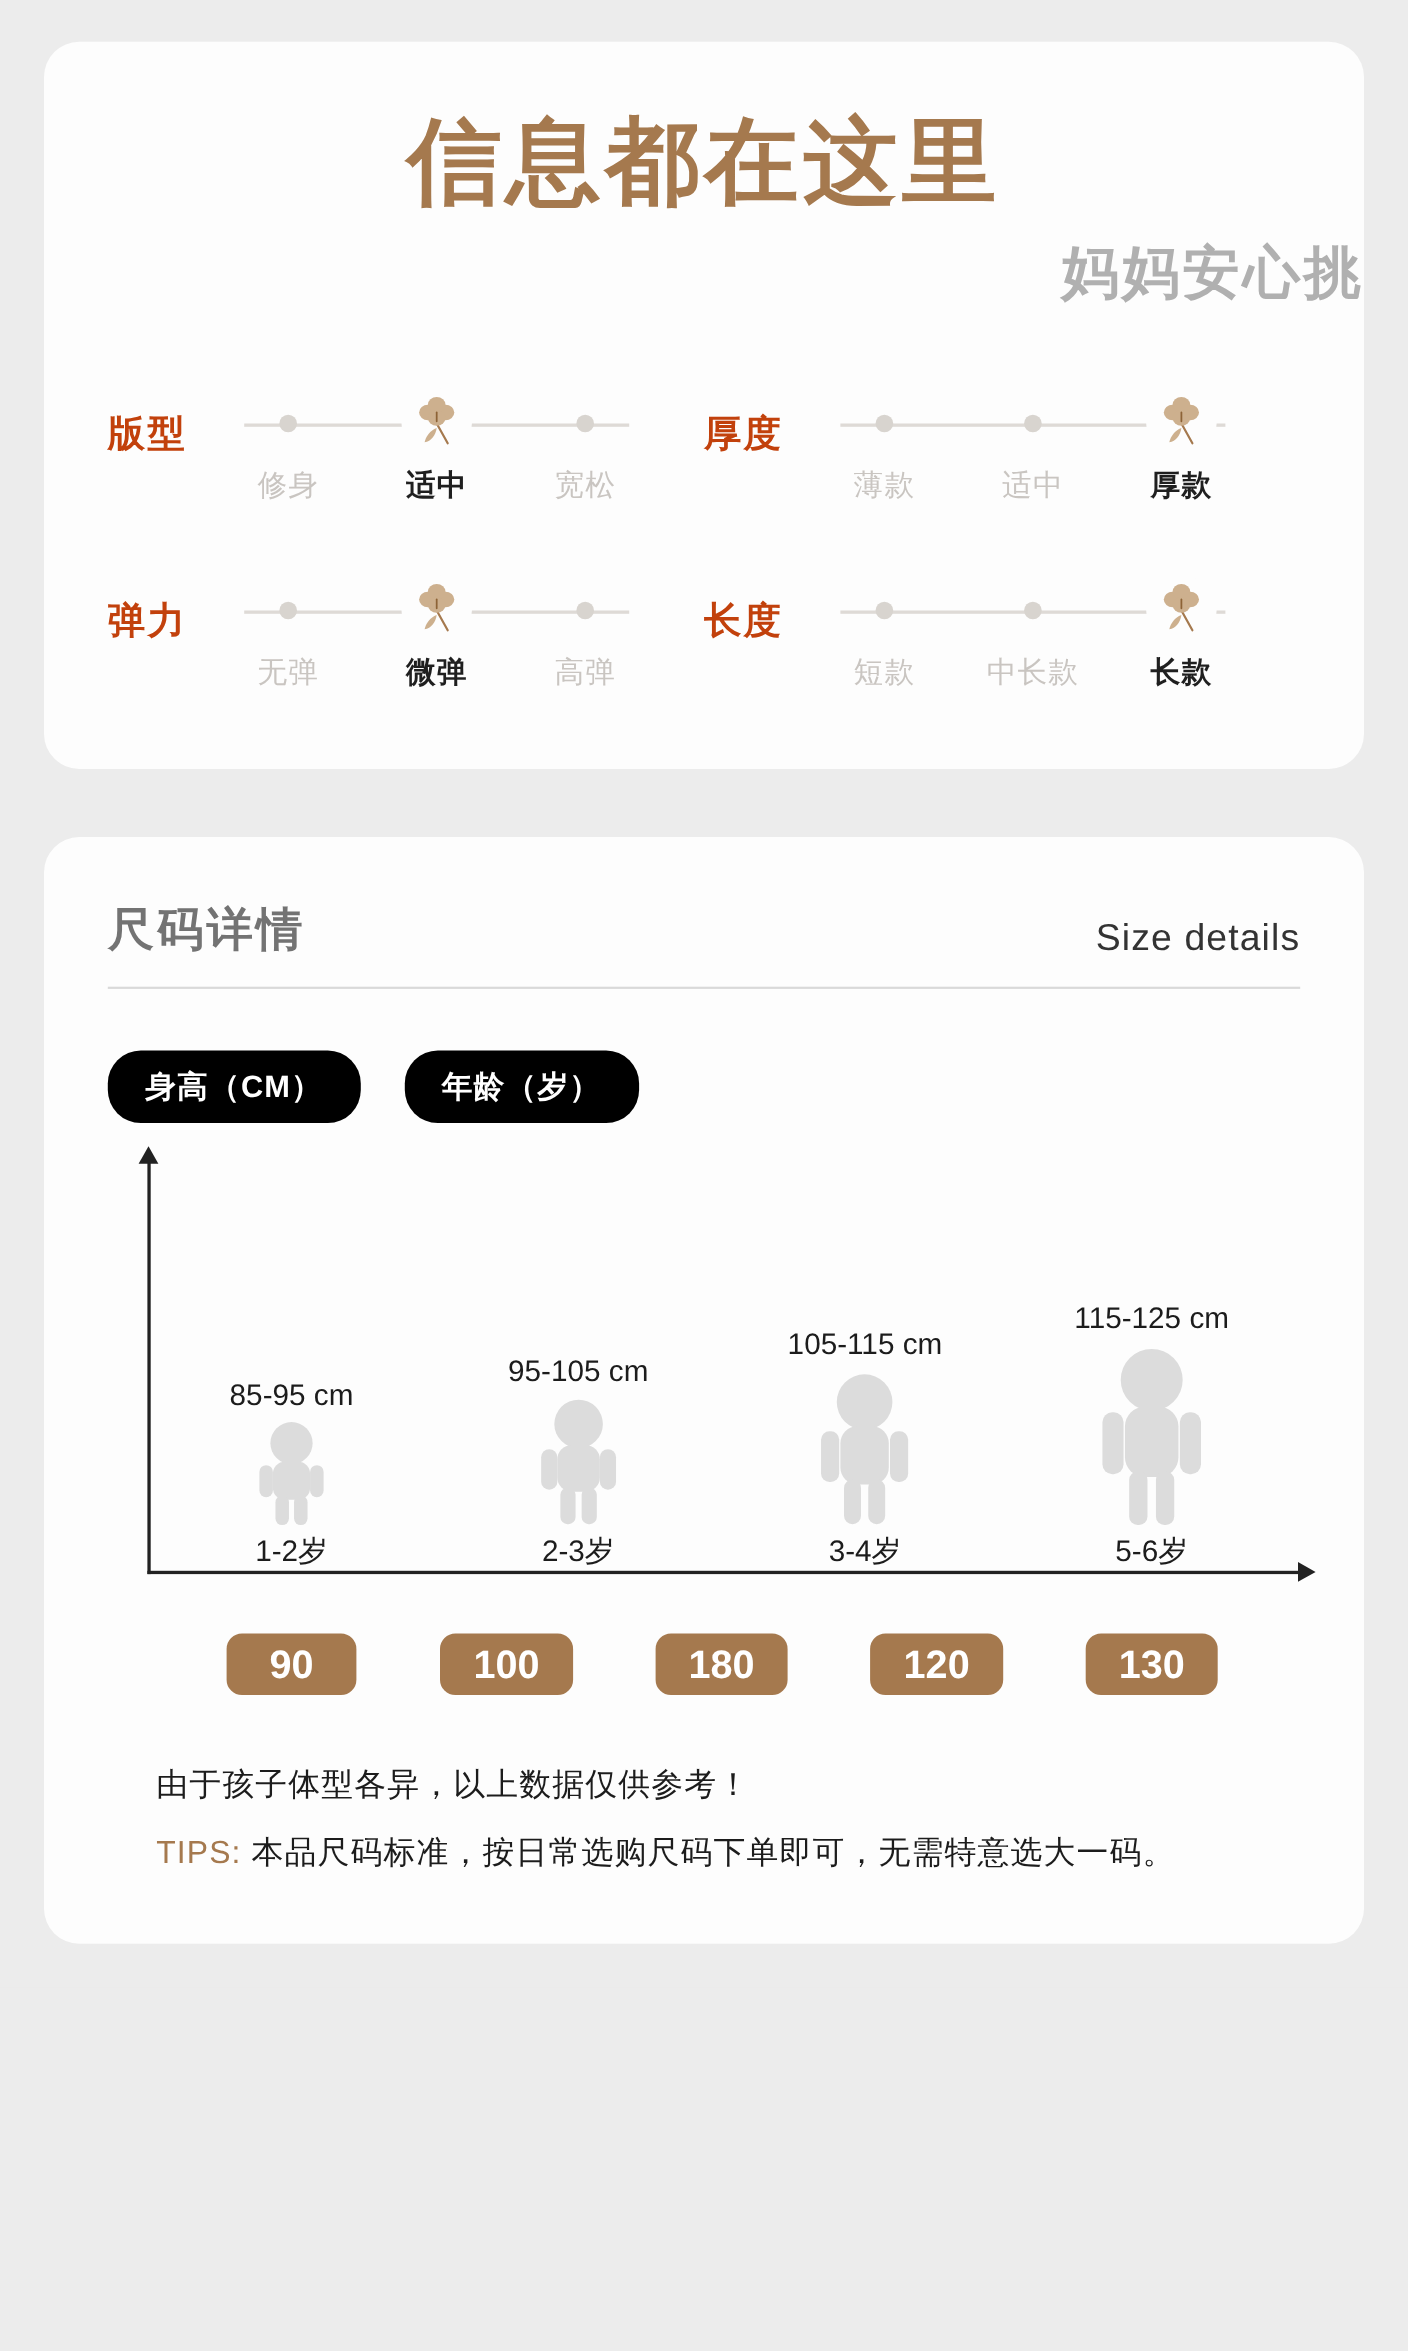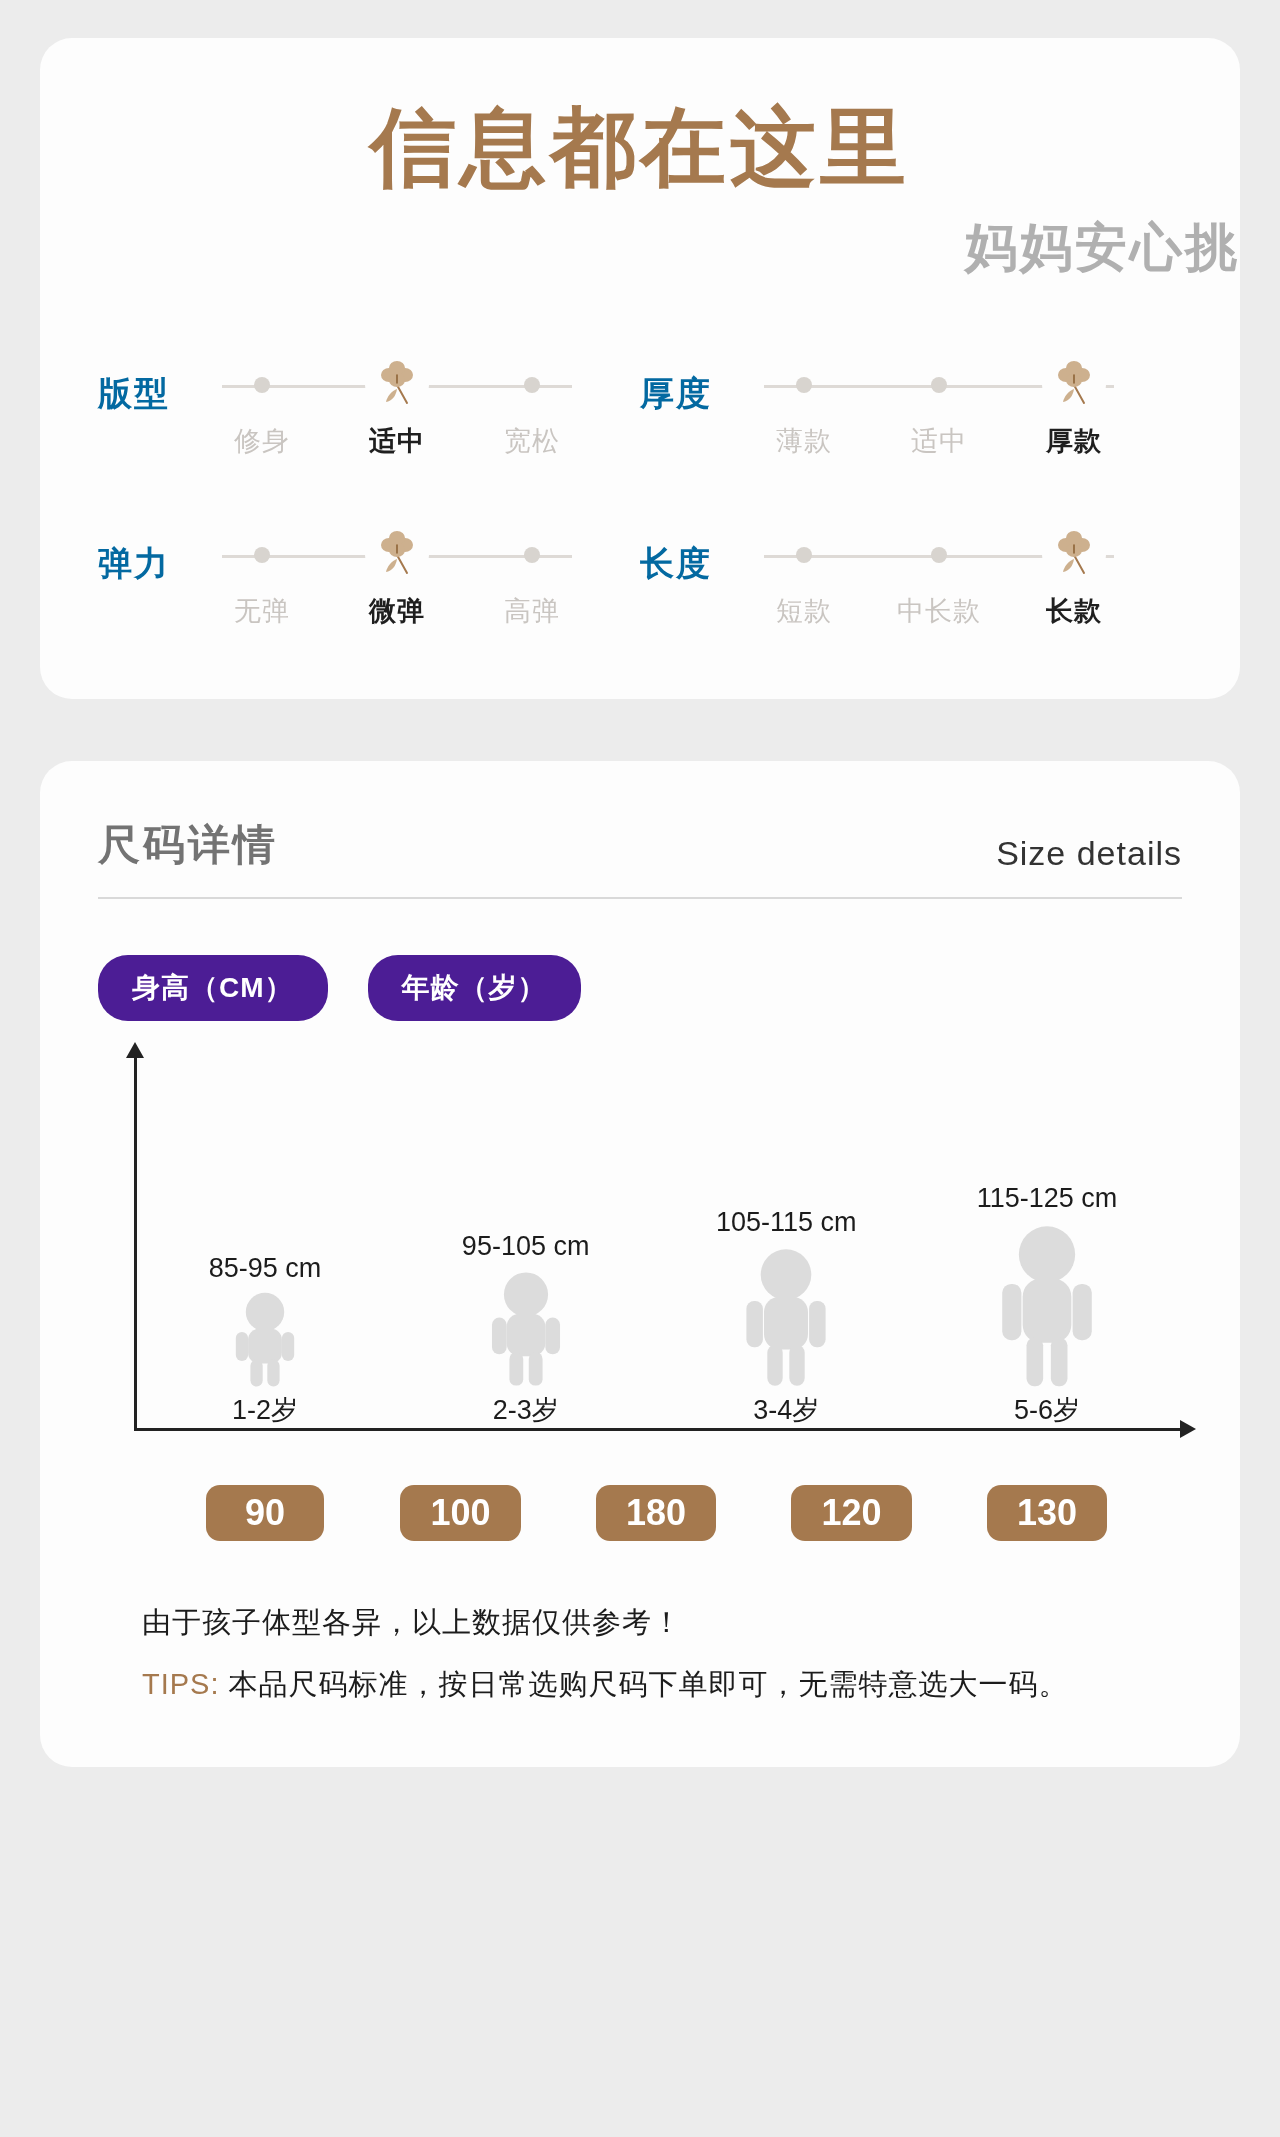--- a/index.html
+++ b/index.html
@@ -46,21 +46,21 @@
     row-gap: 60px;
     padding: 0 58px;
   }
   .attr {
     display: flex;
     align-items: flex-start;
   }
   .attr-label {
     font-size: 34px;
     font-weight: bold;
-    color: #0369a1;
+    color: #c2410c;
     letter-spacing: 2px;
     padding-top: 22px;
     white-space: nowrap;
     min-width: 90px;
   }
   .attr-scale {
     position: relative;
     margin-left: 24px;
     width: 370px;
   }
@@ -140,21 +140,21 @@
     color: #333;
     letter-spacing: 1px;
   }
 
   .pills {
     display: flex;
     gap: 40px;
     margin-top: 56px;
   }
   .pill {
-    background: #4c1d95;
+    background: #000000;
     color: #fff;
     font-size: 28px;
     font-weight: bold;
     letter-spacing: 1px;
     border-radius: 30px;
     padding: 14px 34px;
   }
 
   
   .chart {

